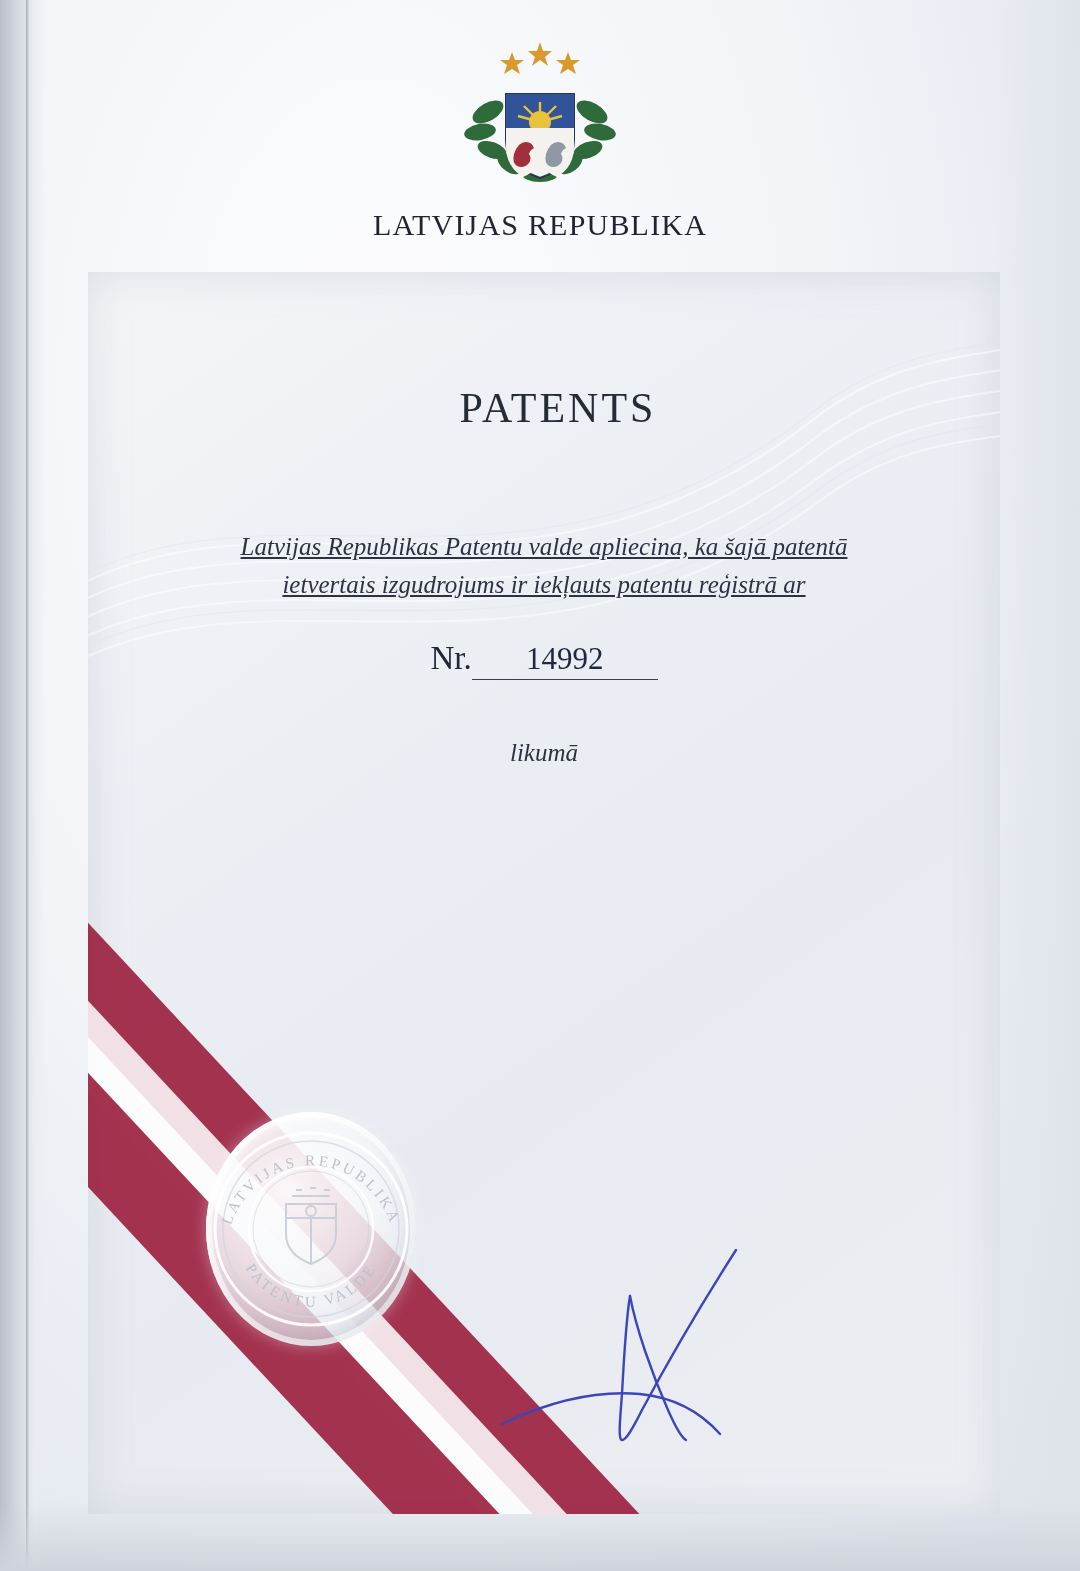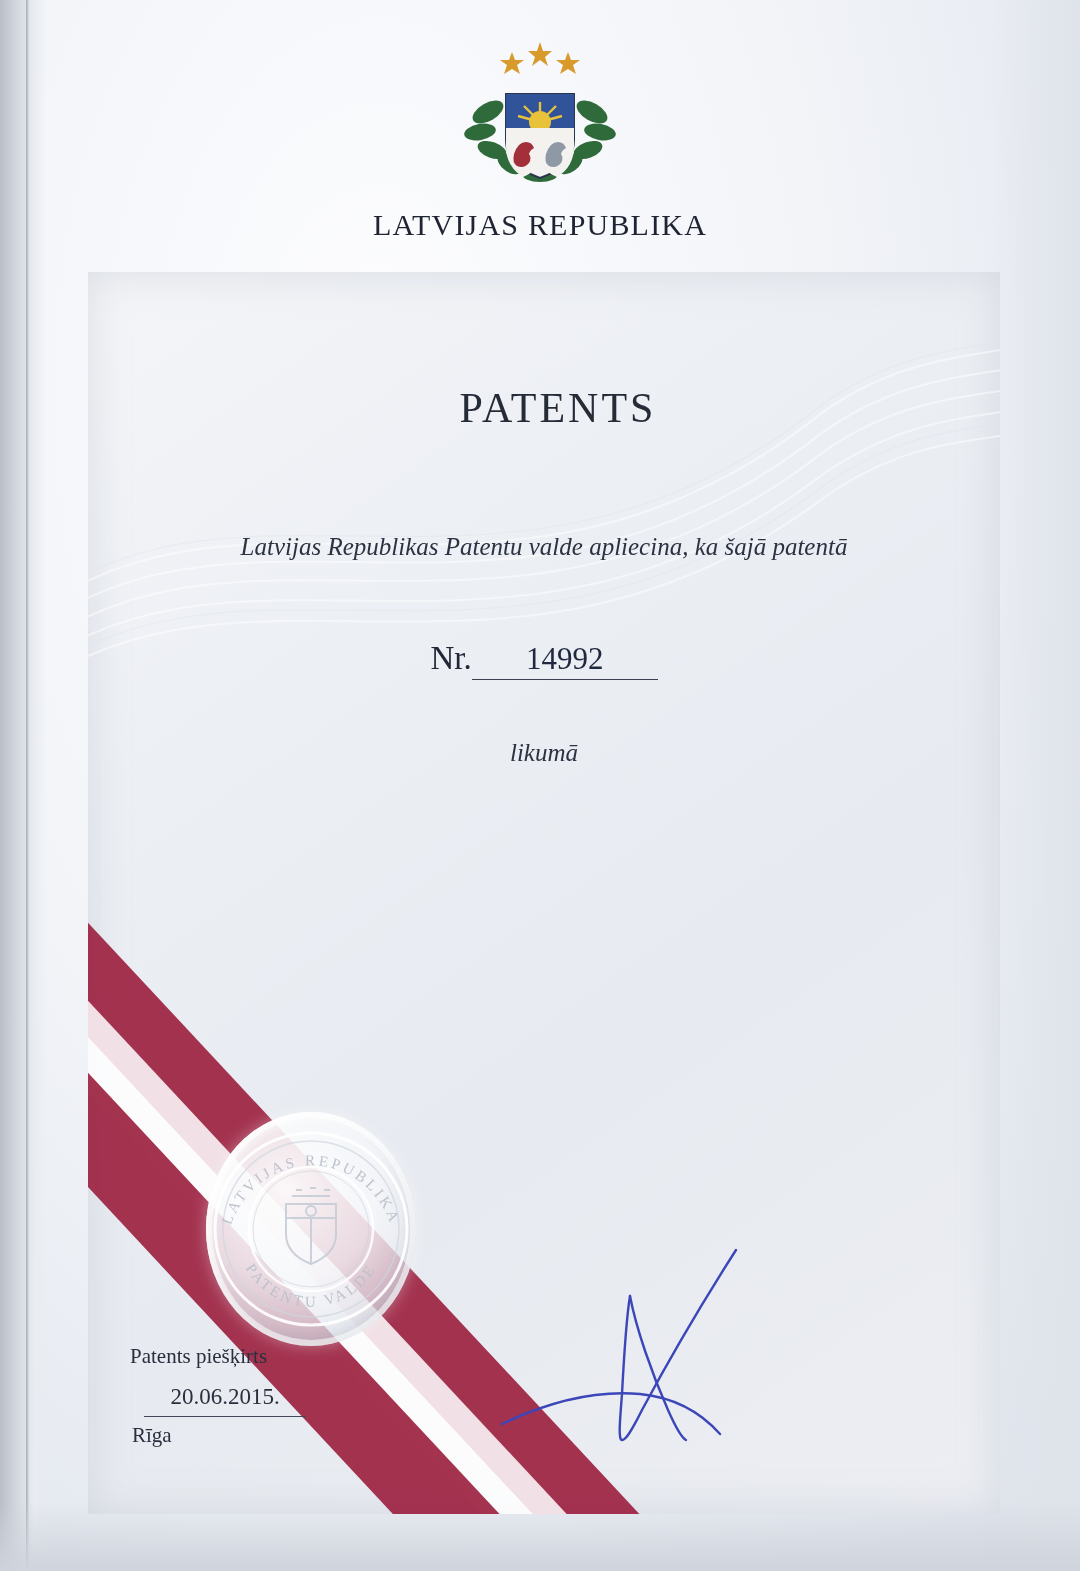--- a/index.html
+++ b/index.html
@@ -105,21 +105,21 @@
   .para {
     position: absolute;
     left: 72px;
     right: 72px;
     text-align: center;
     font-style: italic;
     color: #2c3242;
     font-size: 25px;
     line-height: 1.5;
   }
-  .para1 { top: 256px; }
+  .para1 { top: 256px; text-decoration: underline; }
   .para2 { top: 462px; }
 
   .nr-row {
     position: absolute;
     left: 0; right: 0;
     top: 368px;
     text-align: center;
     font-size: 33px;
     color: #222737;
   }
@@ -301,20 +301,21 @@
       <g fill="none" stroke="#dfe3ea" stroke-width="1.2" opacity="0.8">
         <path d="M-20,292 C180,112 420,332 700,82 C790,12 860,32 920,2"></path>
         <path d="M-20,362 C180,192 420,398 700,164 C790,92 860,112 920,86"></path>
       </g>
     </svg>
 
     <div class="cert-title">PATENTS</div>
 
     <div class="para para1">
       <div>Latvijas Republikas Patentu valde apliecina, ka šajā patentā</div>
+      <div>ietvertais izgudrojums  ir iekļauts  patentu reģistrā ar</div>
     </div>
 
     <div class="nr-row">
       <span class="nr-label">Nr.</span><span class="nr-value">14992</span>
     </div>
 
     <div class="para para2">
       <div>likumā</div>
     </div>
 
@@ -341,25 +342,20 @@
         <g fill="none" stroke="#c6ccd6" stroke-width="2" opacity="0.9">
           <path d="M80,92 L130,92 L130,122 Q130,142 105,152 Q80,142 80,122 Z"></path>
           <path d="M80,106 L130,106"></path>
           <path d="M105,106 L105,152"></path>
           <path d="M86,84 h38 M90,78 h6 M104,76 h6 M118,78 h6"></path>
           <circle cx="105" cy="99" r="5"></circle>
         </g>
       </svg>
     </div>
 
-    <div class="footer-left">
-      <div class="grant-label">Patents piešķirts</div>
-      <div class="grant-date">20.06.2015.</div>
-      <div class="city">Rīga</div>
-    </div>
 
     <svg class="signature" viewBox="0 0 330 220">
       <g fill="none" stroke="#3b46b8" stroke-width="2.4" stroke-linecap="round">
         <path d="M246,16 C214,66 182,120 152,176 C142,196 136,206 132,206 C128,206 130,186 132,160 C134,122 136,86 140,62"></path>
         <path d="M140,62 C146,94 162,140 178,176 C186,194 192,204 196,206"></path>
         <path d="M12,190 C58,168 104,156 150,160 C190,164 214,182 230,200"></path>
       </g>
     </svg>
 
   </div>

